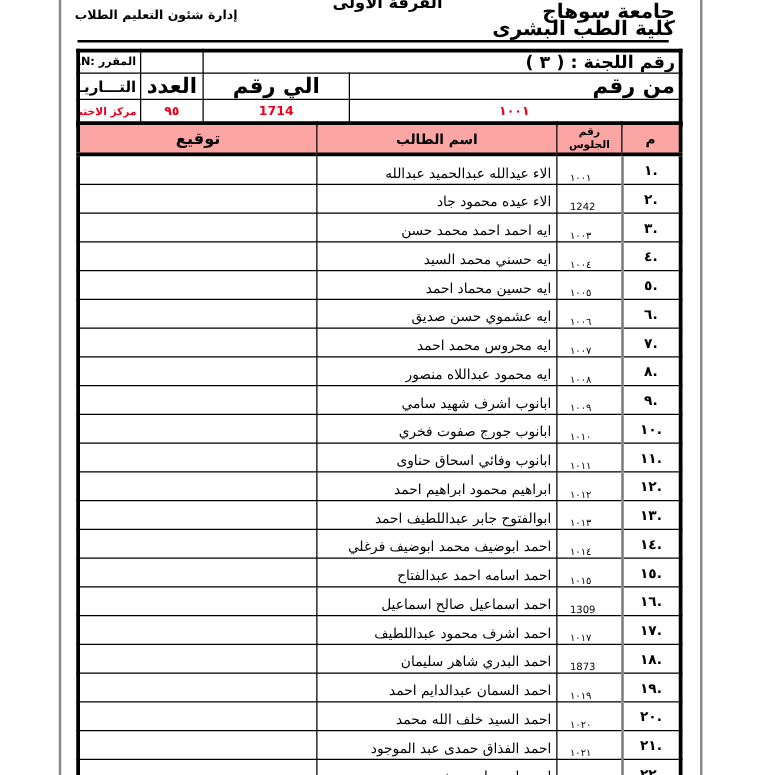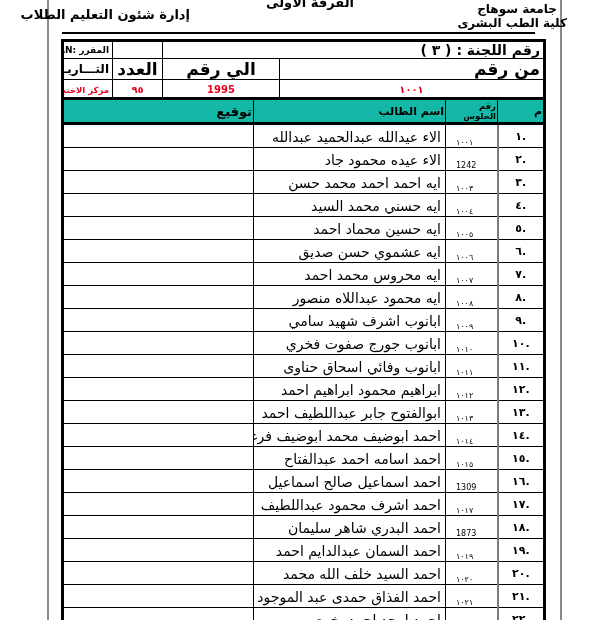--- a/index.html
+++ b/index.html
@@ -3,46 +3,46 @@
 <meta charset="utf-8">
 <style>
   html, body { margin:0; padding:0; background:#ffffff; }
   body { width:612px; height:620px; position:relative; overflow:hidden; font-family:"DejaVu Sans", sans-serif; color:#000; }
   .page-edge { position:absolute; top:0; bottom:0; width:2px; background:#8a8a8a; }
   .page-edge.left { left:47px; }
   .page-edge.right { left:560px; }
 
   
   .lh { position:absolute; text-align:center; font-weight:bold; direction:rtl; white-space:nowrap; }
-  .lh-right { left:440px; width:100px; top:2px; font-size:12px; line-height:14px;margin-left:27px; }
+  .lh-right { left:440px; width:100px; top:2px; font-size:16px; line-height:14px; }
   .lh-center { left:190px; width:240px; top:-6px; font-size:13px; line-height:17px; }
-  .lh-left { left:70px; width:120px; top:7px; font-size:13px; }
+  .lh-left { left:70px; width:120px; top:7px; font-size:10px; }
   .rule { position:absolute; left:62px; width:473px; top:32px; height:2px; background:#000; }
 
   
   .info { position:absolute; left:61px; top:39px; width:482px; border:3px solid #000; border-collapse:collapse; direction:rtl; table-layout:fixed; }
   .info td { border:1px solid #000; font-weight:bold; padding:0 3px; white-space:nowrap; overflow:hidden; }
   .info tr.r1 td { height:15px; font-size:14px; }
   .info tr.r2 td { height:18px; font-size:17px; }
   .info tr.r3 td { height:19px; font-size:10px; color:#e8001c; text-align:center; border-bottom:3px solid #000; }
   .c-right { text-align:right; }
   .c-center { text-align:center; }
   .course { font-size:9px !important; }
   .date { font-size:12px !important; }
   .center-red { font-size:8.5px !important; color:#e8001c; }
 
   
   .roster { position:absolute; left:61px; top:97px; width:482px; border-left:3px solid #000; border-right:3px solid #000; border-top:3px solid #000; border-collapse:collapse; direction:rtl; table-layout:fixed; }
-  .roster th { background:#14b8a6; border:1px solid #000; border-bottom:3px solid #000; height:20px; font-size:11px; font-weight:bold;text-align:right; }
+  .roster th { background:#fca5a5; border:1px solid #000; border-bottom:3px solid #000; height:20px; font-size:11px; font-weight:bold; }
   .roster th.sig { font-size:13px; }
   .roster th.seat { font-size:8.5px; font-weight:bold; }
   .roster td { border:1px solid #000; height:20px; padding:0 4px; white-space:nowrap; overflow:hidden; vertical-align:bottom; }
   .roster td.idx { text-align:center; font-weight:bold; font-size:11px; border-right:1px solid #000; border-left:2px solid #7a7a7a; vertical-align:middle; }
   .roster td.seatno { text-align:left; font-size:8px; padding-left:10px; }
-  .roster td.name { text-align:right; font-size:14px; padding-bottom:2px; }
+  .roster td.name { text-align:right; font-size:11px; padding-bottom:2px; }
   .roster td.sigcell { }
 </style>
 </head>
 <body>
 
 <div class="page-edge left"></div>
 <div class="page-edge right"></div>
 
 <div class="lh lh-right">
   <div>جامعة سوهاج</div>
@@ -68,21 +68,21 @@
     <td class="c-center course">المقرر :FINAL-BAN-١٠٤-المجموعه الاولى</td>
   </tr>
   <tr class="r2">
     <td class="c-right">من رقم</td>
     <td class="c-center">الي رقم</td>
     <td class="c-center">العدد</td>
     <td class="c-center date">التـــاريـــخ :  ٢٤ / ١/ ٢٠٢٤م</td>
   </tr>
   <tr class="r3">
     <td>١٠٠١</td>
-    <td>1995</td>
+    <td>1714</td>
     <td>٩٥</td>
     <td class="center-red">مركز الاختبارات الالكترونيه رقم (١)بالكوامل قاعة رقم (٣)</td>
   </tr>
 </tbody>
   </table>
 
 <table class="roster" id="roster">
   <colgroup>
     <col style="width:47px">
       <col style="width:52px">

